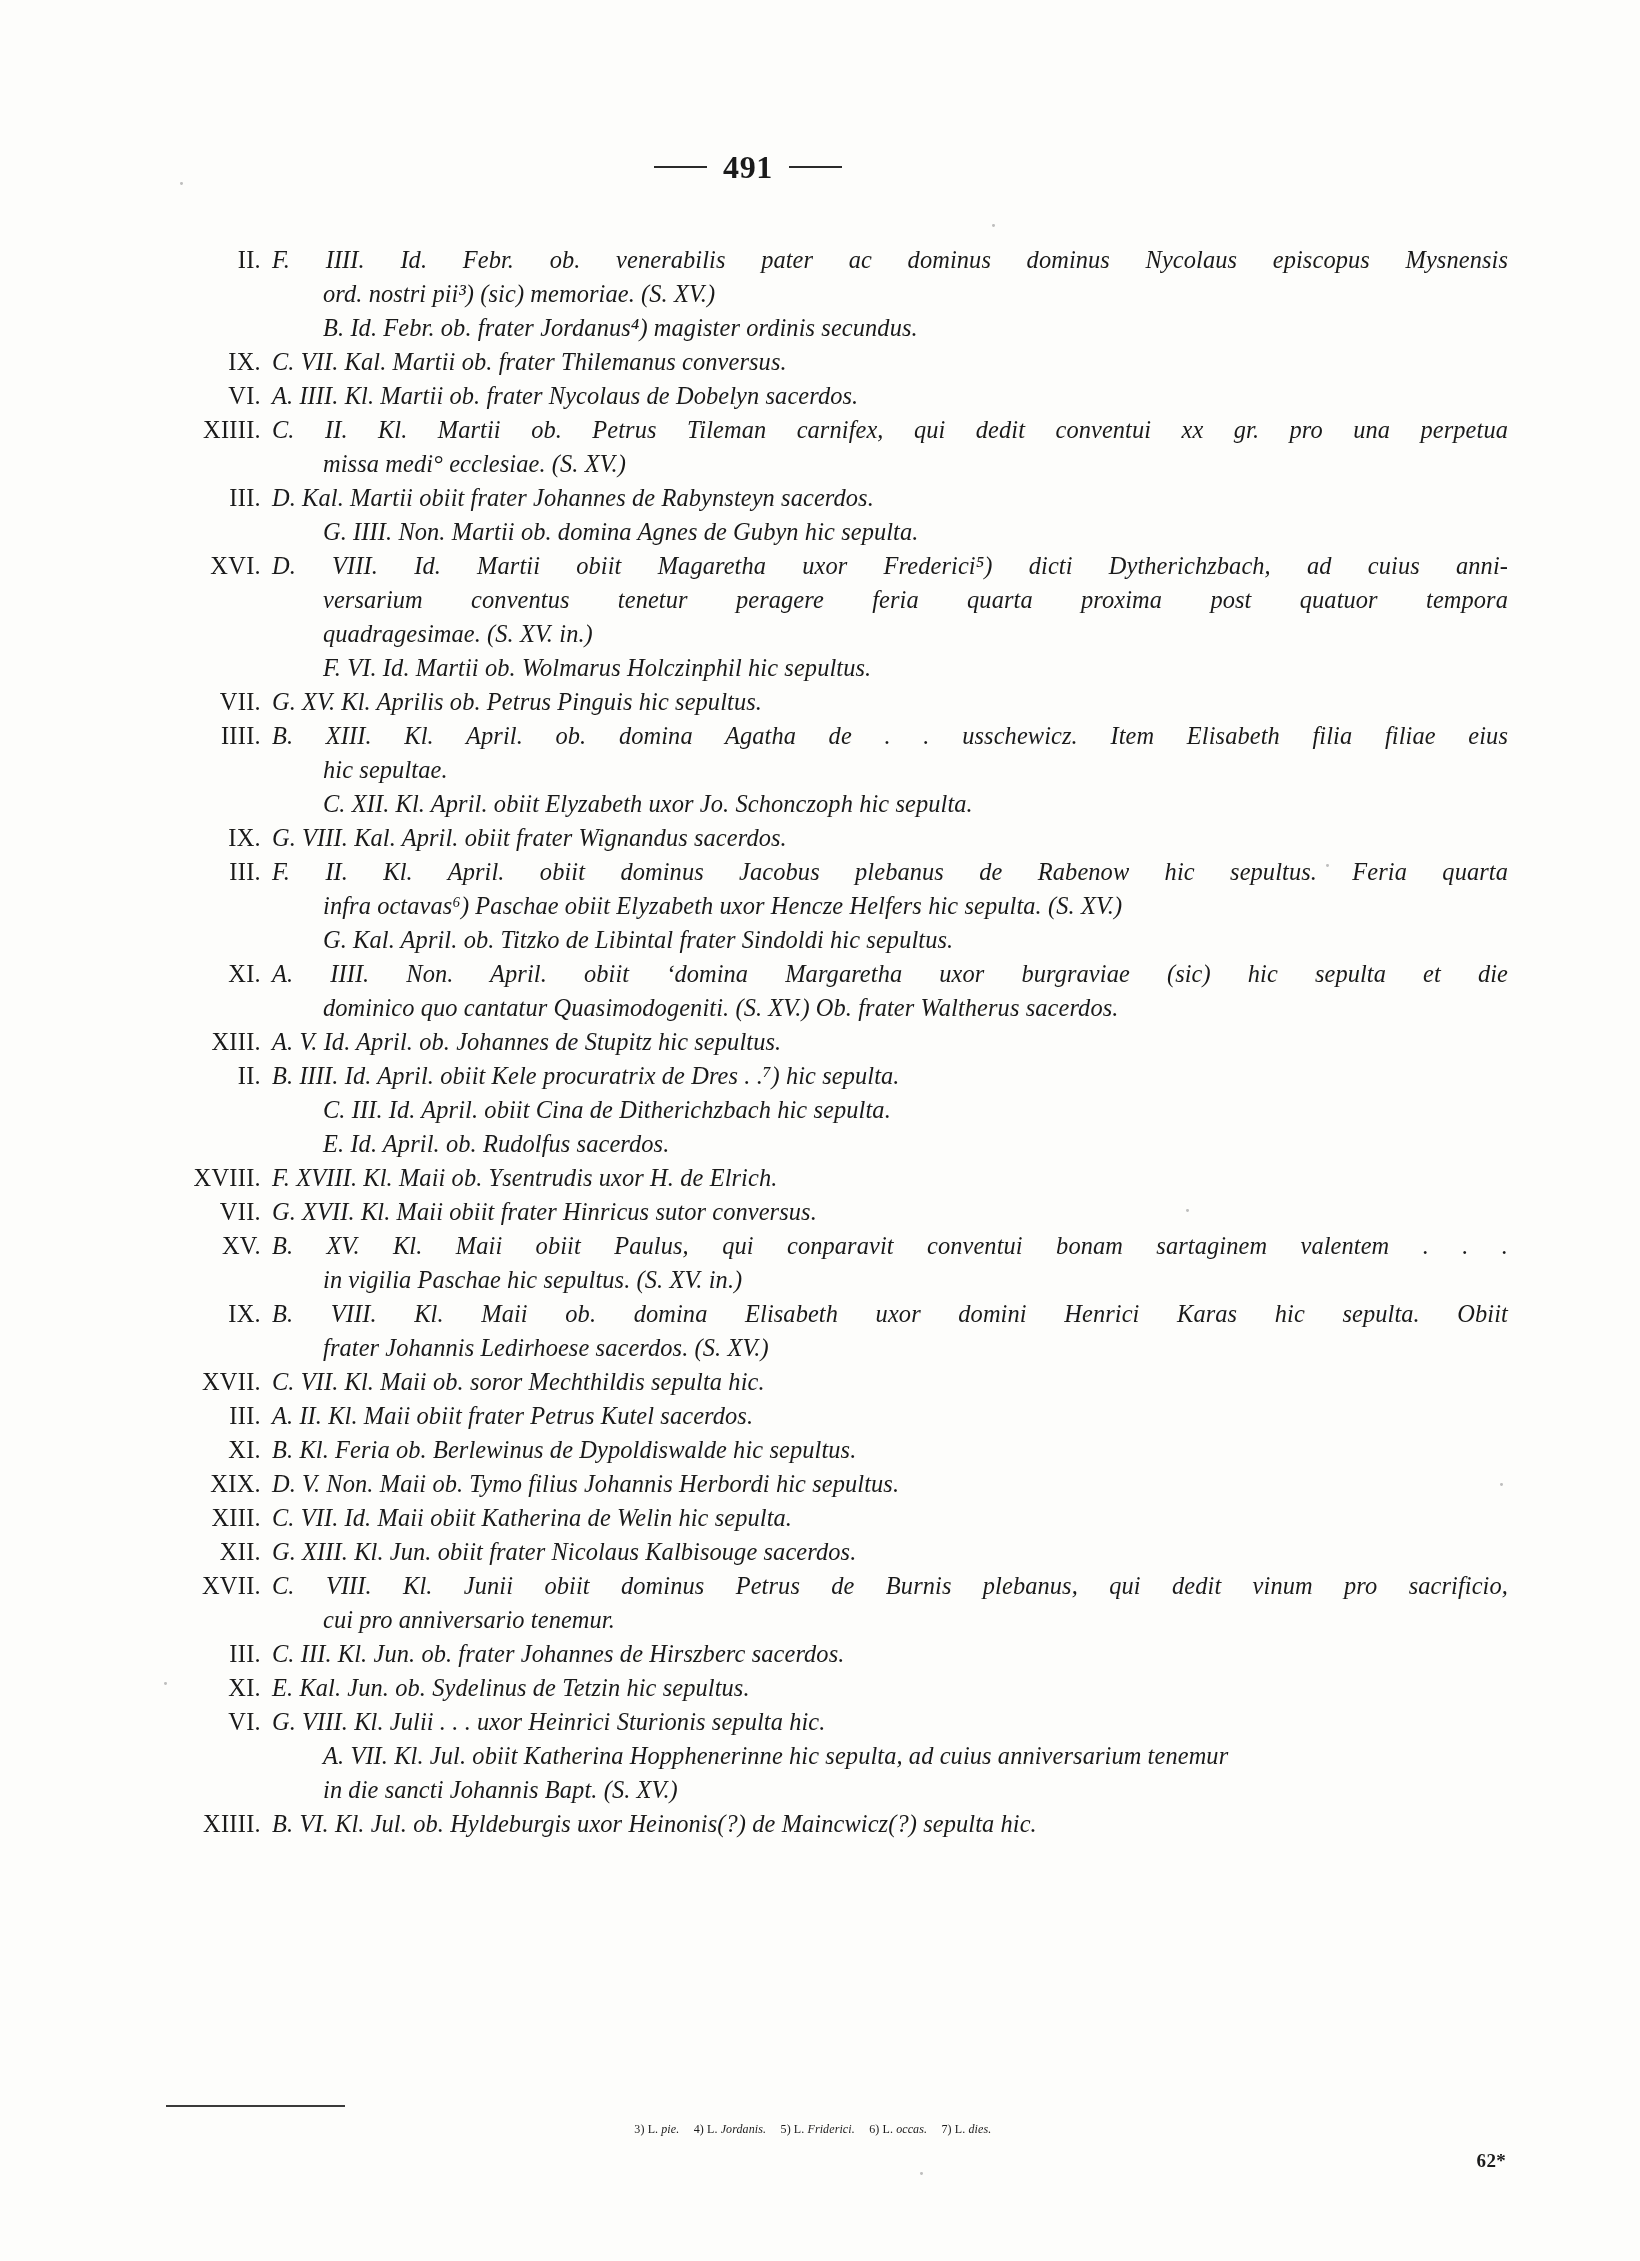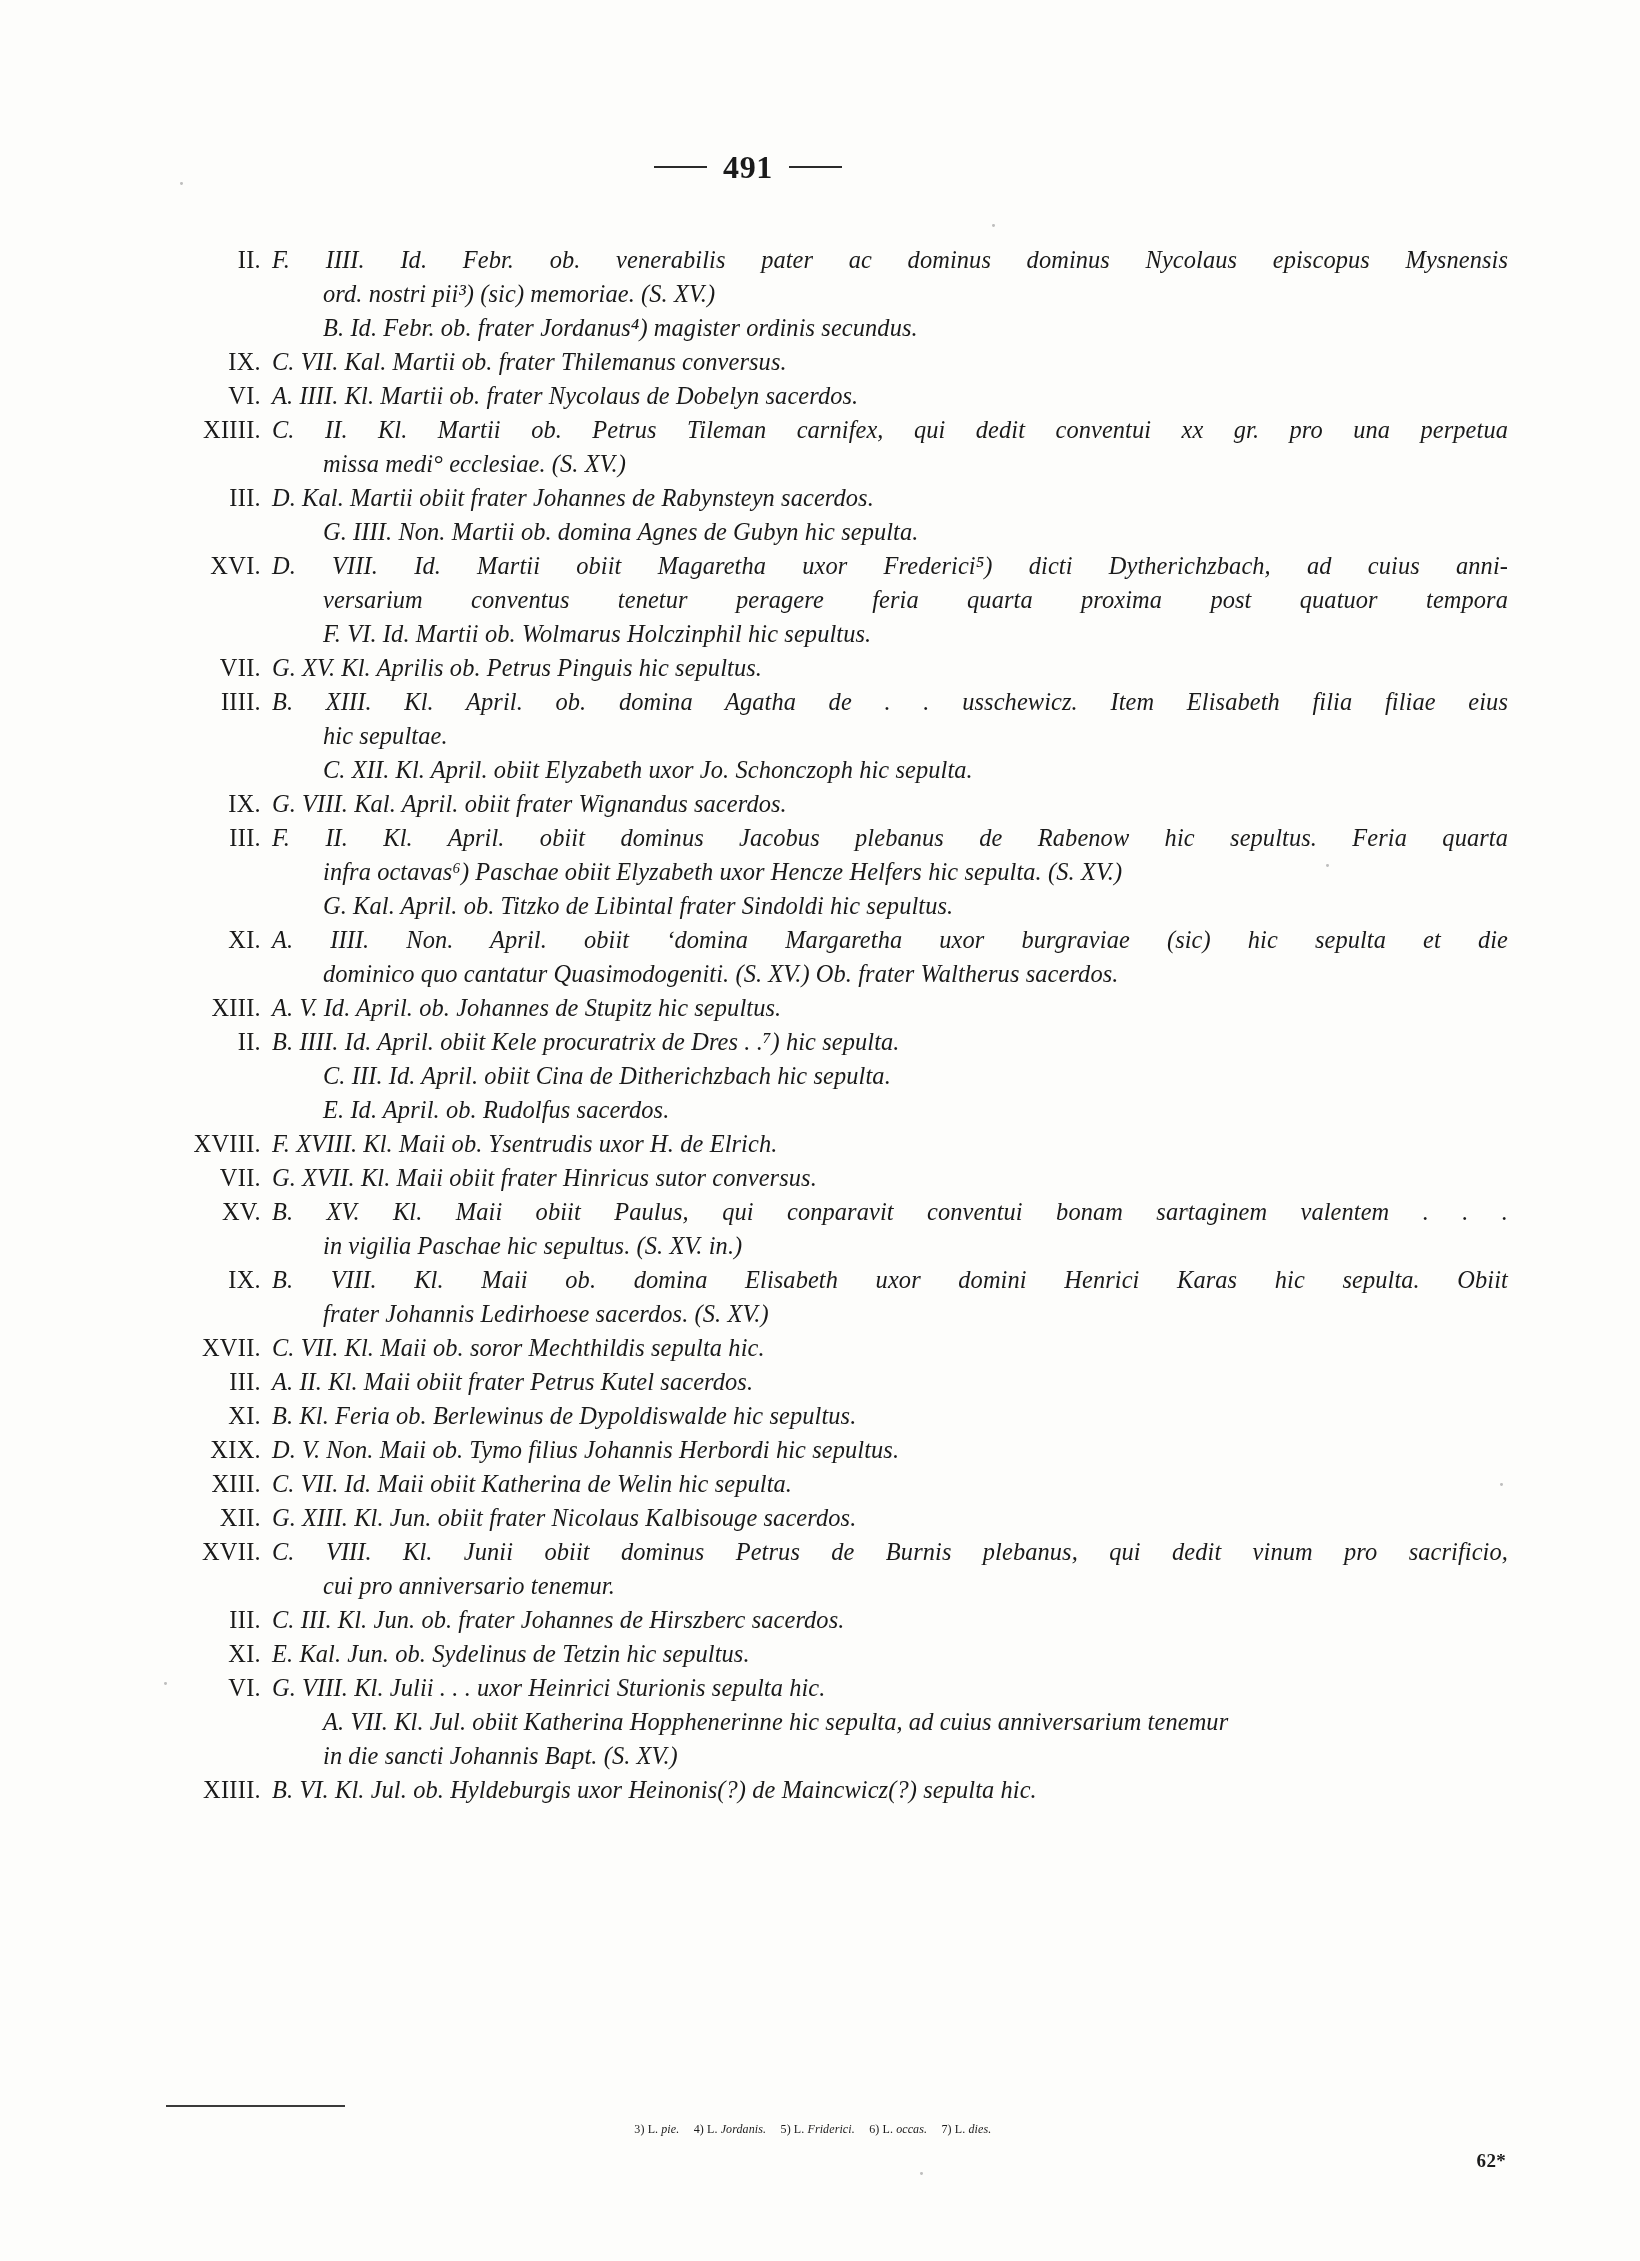--- a/index.html
+++ b/index.html
@@ -179,20 +179,24 @@
       <div class="line justify">
         <span class="num">XVI.</span>
         <span class="txt">D. VIII. Id. Martii obiit Magaretha uxor Frederici⁵) dicti Dytherichzbach, ad cuius anni-</span>
       </div>
       <div class="line cont justify">
         <span class="num"></span>
         <span class="txt">versarium conventus tenetur peragere feria quarta proxima post quatuor tempora</span>
       </div>
       <div class="line cont">
         <span class="num"></span>
+        <span class="txt">quadragesimae. (S. XV. in.)</span>
+      </div>
+      <div class="line cont">
+        <span class="num"></span>
         <span class="txt">F. VI. Id. Martii ob. Wolmarus Holczinphil hic sepultus.</span>
       </div>
       <div class="line">
         <span class="num">VII.</span>
         <span class="txt">G. XV. Kl. Aprilis ob. Petrus Pinguis hic sepultus.</span>
       </div>
       <div class="line justify">
         <span class="num">IIII.</span>
         <span class="txt">B. XIII. Kl. April. ob. domina Agatha de . . usschewicz.  Item Elisabeth filia filiae eius</span>
       </div>

